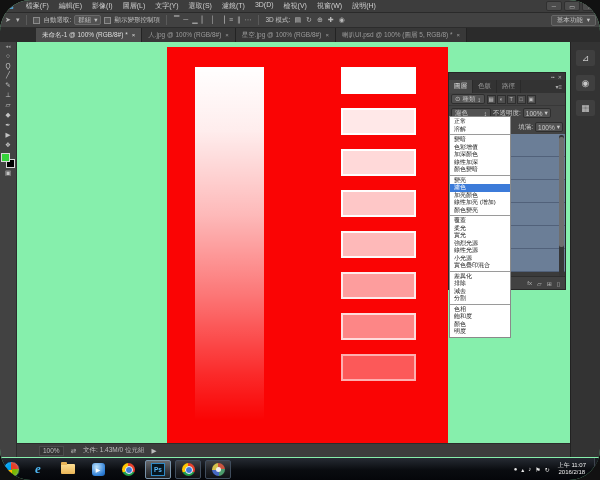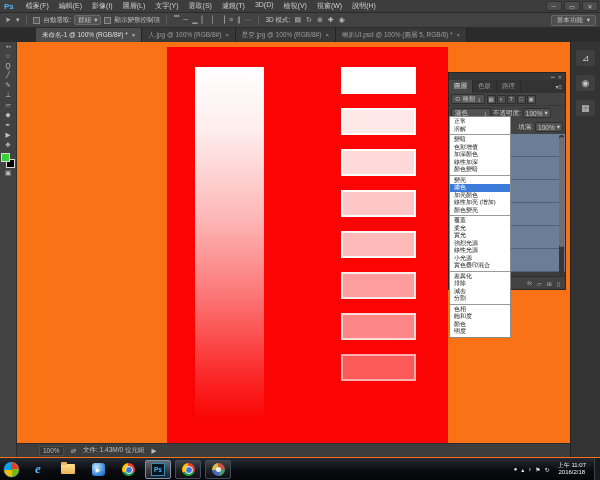--- a/index.html
+++ b/index.html
@@ -1,18 +1,18 @@
 <!DOCTYPE html>
 <html><head>
 <meta charset="utf-8">
 <style>
   * { margin:0; padding:0; box-sizing:border-box; }
   body { background:#111; font-family:"Liberation Sans", sans-serif; }
-  .screen { position:relative; width:600px; height:480px; background:#f97316; overflow:hidden;
-            font-family:"Liberation Sans", sans-serif; color:#c9c9c9; }
+  .screen { position:relative; width:600px; height:480px; background:#86efac; overflow:hidden;
+            font-family:"Liberation Sans", sans-serif; color:#c9c9c9;border-radius:31px; }
 
   
   .menubar { position:absolute; left:0; top:0; width:600px; height:13px; background:#3d3d3d;
              border-bottom:1px solid #2a2a2a; display:flex; align-items:center; font-size:7px; }
   .ps-logo { color:#56b2ec; font-weight:bold; font-size:8px; padding:0 7px 0 4px; }
   .menu-item { padding:0 5px; color:#cfcfcf; white-space:nowrap; }
   .win-controls { margin-left:auto; display:flex; padding-right:2px; }
   .win-btn { width:16px; height:10px; margin-left:2px; background:#4c4c4c; border:1px solid #303030;
              border-radius:2px; color:#c2c2c2; font-size:6px; display:flex; align-items:center; justify-content:center; }
 

